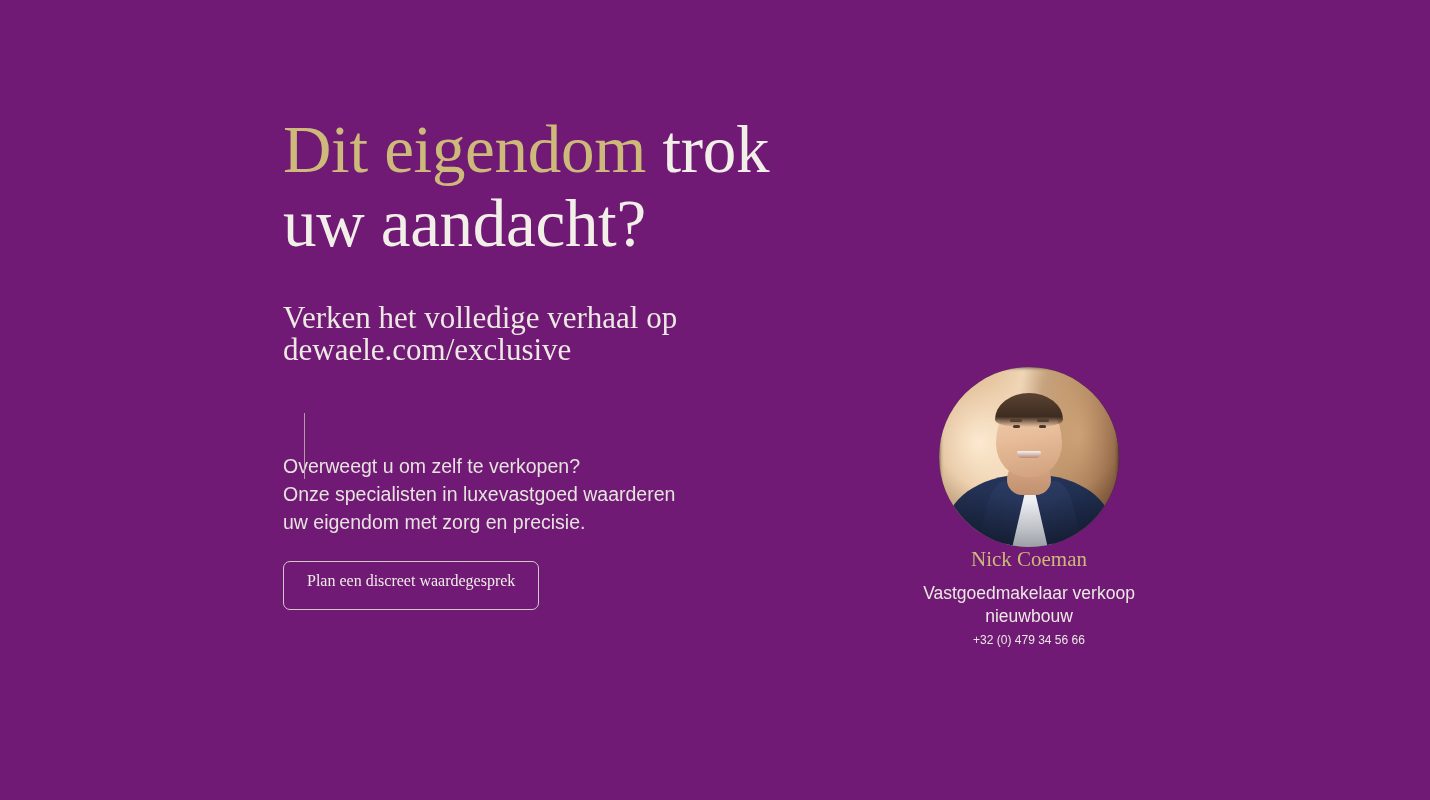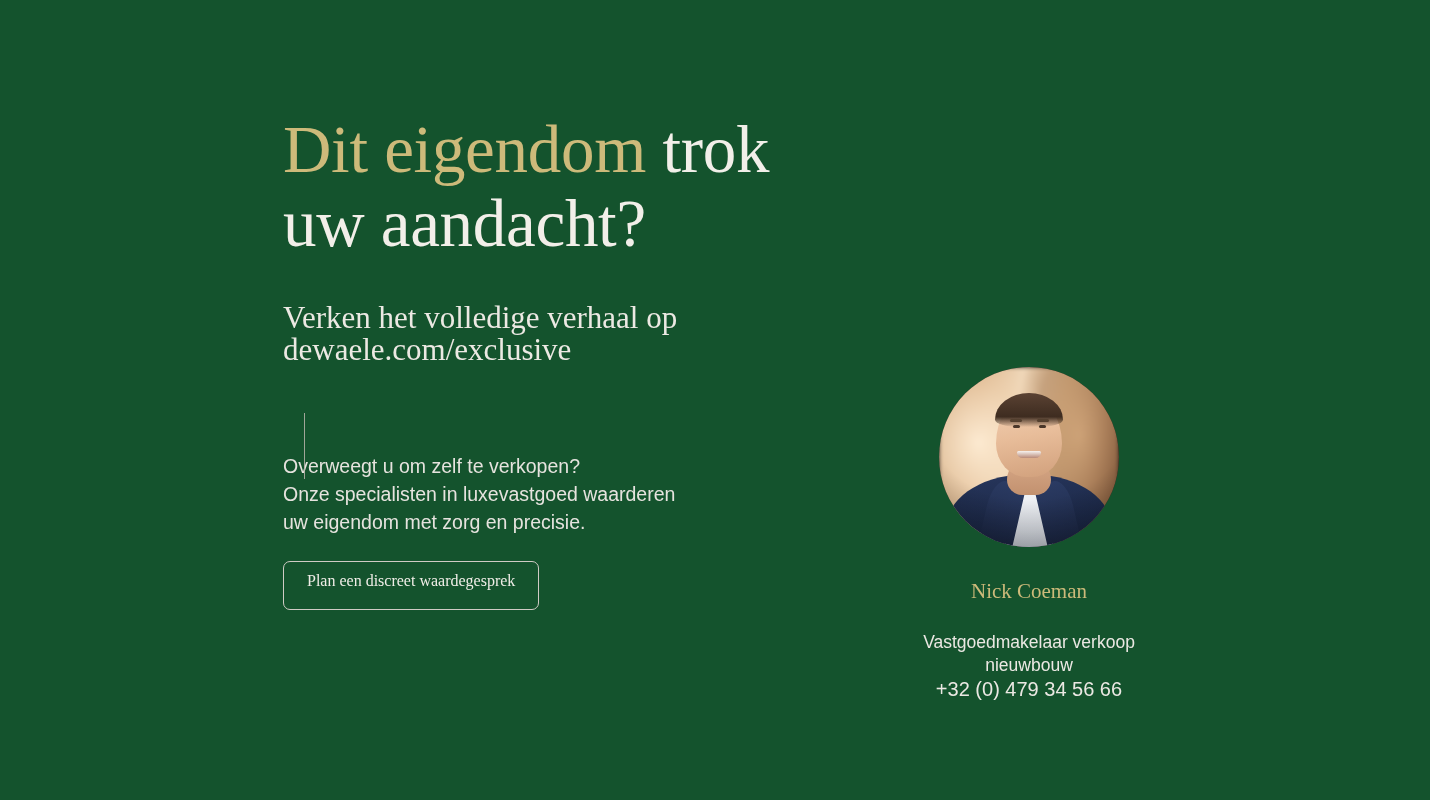--- a/index.html
+++ b/index.html
@@ -14,21 +14,21 @@
 
   body {
     font-family: "Liberation Sans", sans-serif;
     -webkit-font-smoothing: antialiased;
   }
 
   .stage {
     position: relative;
     width: 1430px;
     height: 800px;
-    background: #14532d;
+    background: #701a75;
   }
 
   
   .left-col {
     position: absolute;
     left: 283px;
     top: 112px;
     width: 640px;
   }
 
@@ -235,40 +235,39 @@
     left: 50%;
     top: 84px;
     transform: translateX(-50%);
     width: 24px;
     height: 7px;
     background: linear-gradient(180deg, #f6f2ef 0%, #b98a78 100%);
     border-radius: 3px 3px 11px 11px;
   }
 
   .agent-name {
-    margin-top: 32px;
     font-family: "Liberation Serif", "DejaVu Serif", serif;
     font-size: 21px;
     line-height: 25px;
     color: #cdba7a;
   }
 
   .agent-role {
-    margin-top: 27px;
+    margin-top: 10px;
     font-family: "Liberation Sans", sans-serif;
     font-size: 17.5px;
     line-height: 23px;
     color: #ebe8e3;
     white-space: pre-line;
   }
 
   .agent-phone {
     margin-top: 1px;
     font-family: "Liberation Sans", sans-serif;
-    font-size: 20px;
+    font-size: 12px;
     line-height: 23px;
     color: #ebe8e3;
   }
 </style>
 </head>
 <body>
 
 <div class="stage">
 
   <div class="left-col">

